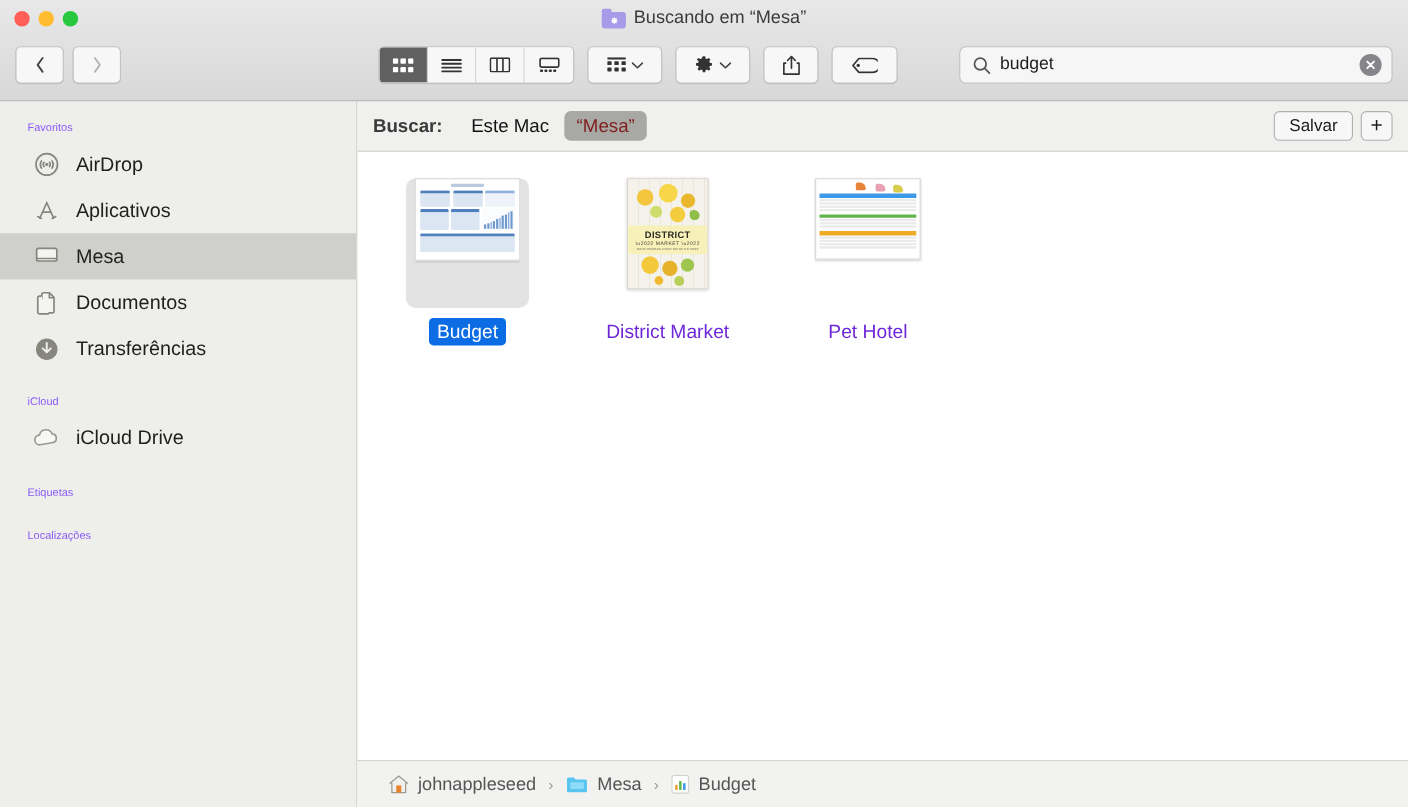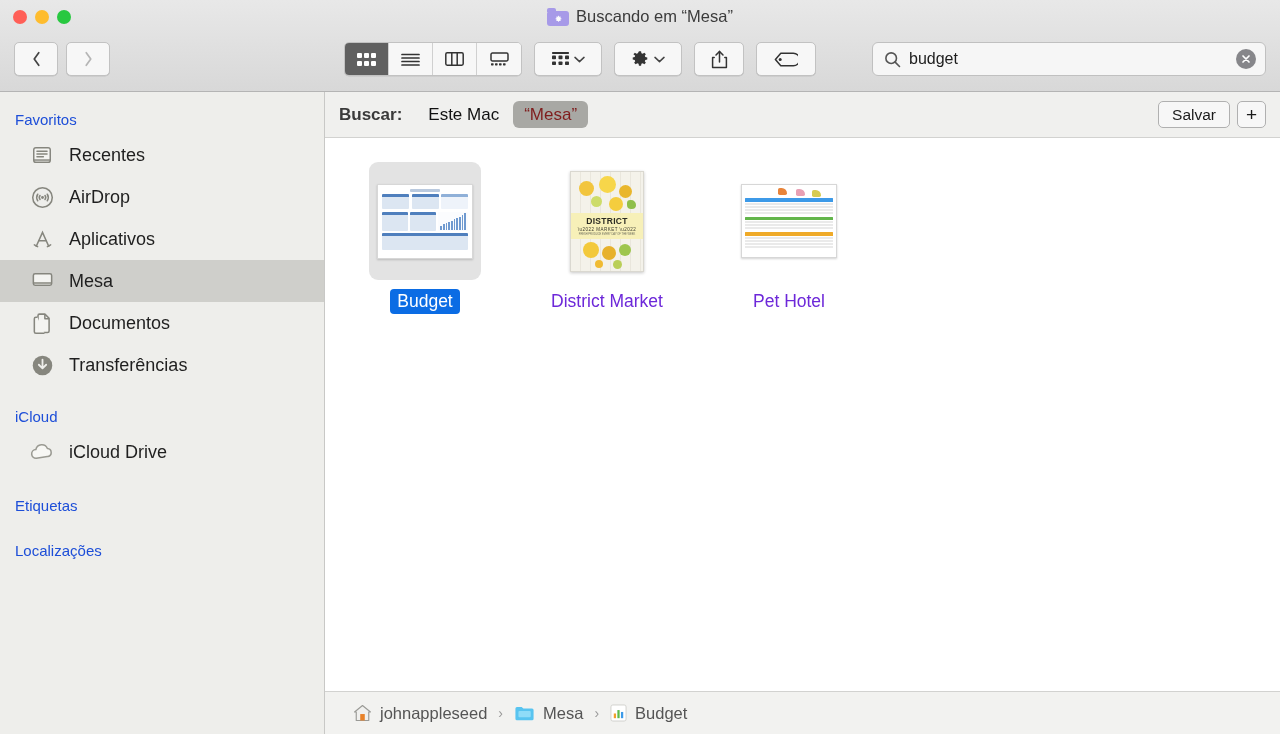--- a/index.html
+++ b/index.html
@@ -84,21 +84,21 @@
   }
 
   
   .main{ flex:1; display:flex; min-height:0; }
 
   .sidebar{
     width:325px; flex:0 0 325px; background:#eeeeeb;
     border-right:1px solid #c8c8c6; padding-top:10px; overflow:hidden;
   }
   .grouphdr{
-    font-size:15px; color:#1d4ed8; padding:9px 0 6px 15px; font-weight:400;
+    font-size:10px; color:#8b5cf6; padding:9px 0 6px 25px; font-weight:400;
   }
   .sbitem{
     height:42px; display:flex; align-items:center; gap:13px; padding-left:28px;
     font-size:18px; color:#1f1f1f;
   }
   .sbitem.sel{ background:#cfcfcb; }
   .sbicon{ width:28px; height:26px; flex:0 0 28px; display:flex; align-items:center; justify-content:center; }
 
   
   .content{ flex:1; display:flex; flex-direction:column; min-width:0; background:#fff; }
@@ -121,21 +121,21 @@
     font-size:15.5px; color:#1b1b1b; padding:0 13px;
   }
   .minibtn.sq{ width:29px; padding:0; font-size:19px; }
 
   .filegrid{
     flex:1; padding:24px 0 0 28px; display:flex; gap:38px; align-items:flex-start;
     min-height:0;
   }
   .fileitem{ width:144px; display:flex; flex-direction:column; align-items:center; }
   .thumbwrap{
-    width:112px; height:118px; display:flex; align-items:center; justify-content:center;
+    width:112px; height:118px; display:flex; align-items:flex-start; justify-content:center;
     border-radius:9px;
   }
   .fileitem.sel .thumbwrap{ background:#e3e3e3; }
   .flabel{
     margin-top:9px; font-size:17.5px; color:#6d28d9; padding:2px 7px; border-radius:4px;
     white-space:nowrap;
   }
   .fileitem.sel .flabel{ background:#0b6ce4; color:#fff; }
 
   
@@ -326,30 +326,20 @@
       </div>
     </div>
   </div>
 
   <div class="main">
 
     <div class="sidebar">
 
       <div class="grouphdr">Favoritos</div>
 
-      <div class="sbitem">
-        <span class="sbicon">
-          <svg width="22" height="22" viewBox="0 0 24 24" fill="none" stroke="#86867e" stroke-width="1.6">
-              <rect x="3" y="4" width="18" height="16" rx="2.4" fill="#f4f4f1"></rect>
-              <path d="M6.5 8h11M6.5 11h11M6.5 14h7" stroke-linecap="round"></path>
-              <path d="M3 17.5h18"></path>
-            </svg>
-        </span>
-        <span>Recentes</span>
-      </div>
 
       <div class="sbitem">
         <span class="sbicon">
           <svg width="23" height="23" viewBox="0 0 24 24" fill="none" stroke="#86867e" stroke-width="1.6">
               <circle cx="12" cy="12" r="10.2"></circle>
               <path d="M7 15.4a6.4 6.4 0 010-6.8M17 15.4a6.4 6.4 0 000-6.8" stroke-linecap="round"></path>
               <path d="M9.4 14a3.2 3.2 0 010-4M14.6 14a3.2 3.2 0 000-4" stroke-linecap="round"></path>
               <circle cx="12" cy="12" r="1.5" fill="#86867e" stroke="none"></circle>
             </svg>
         </span>

